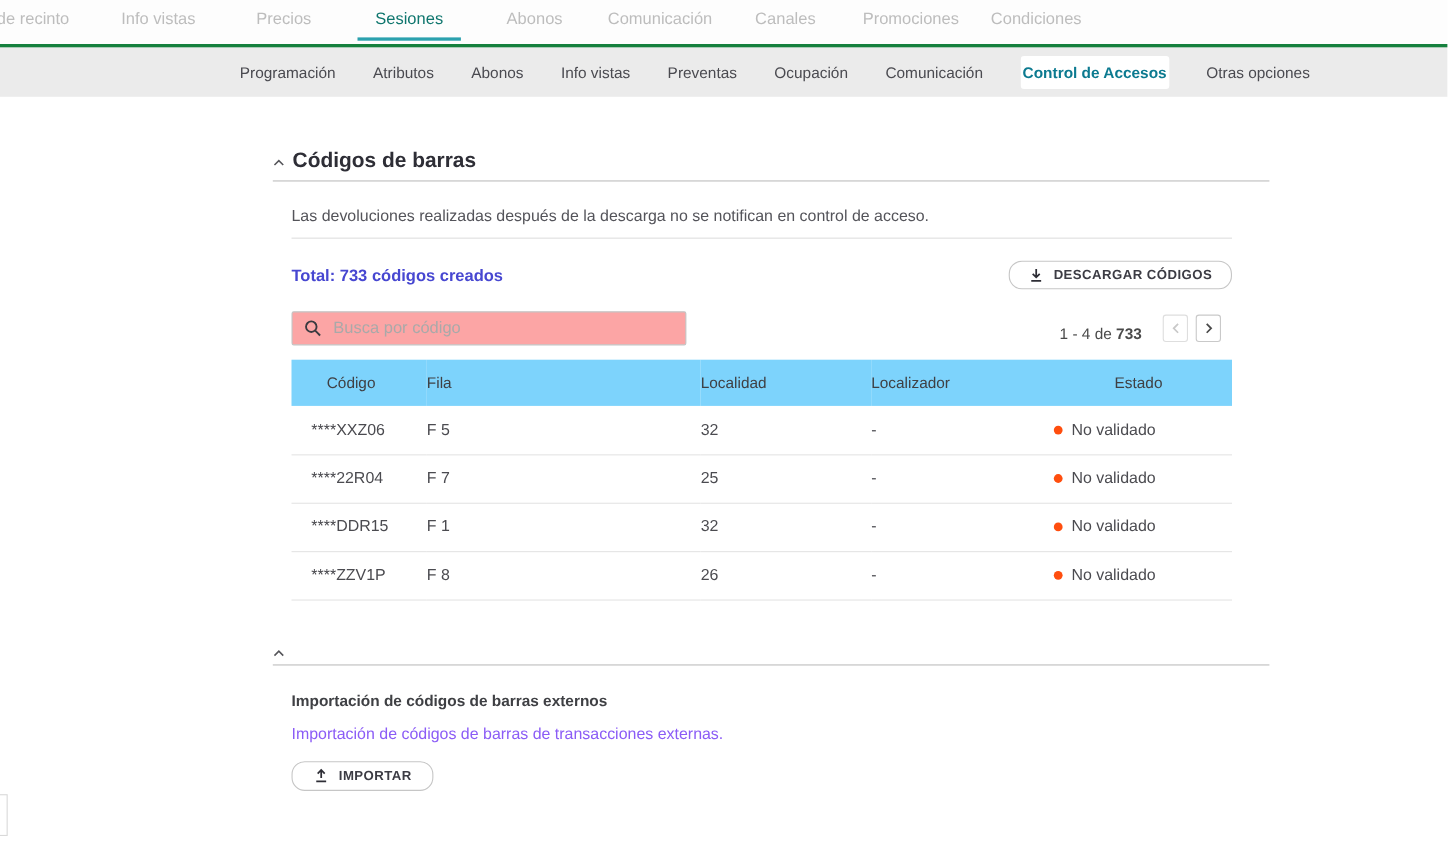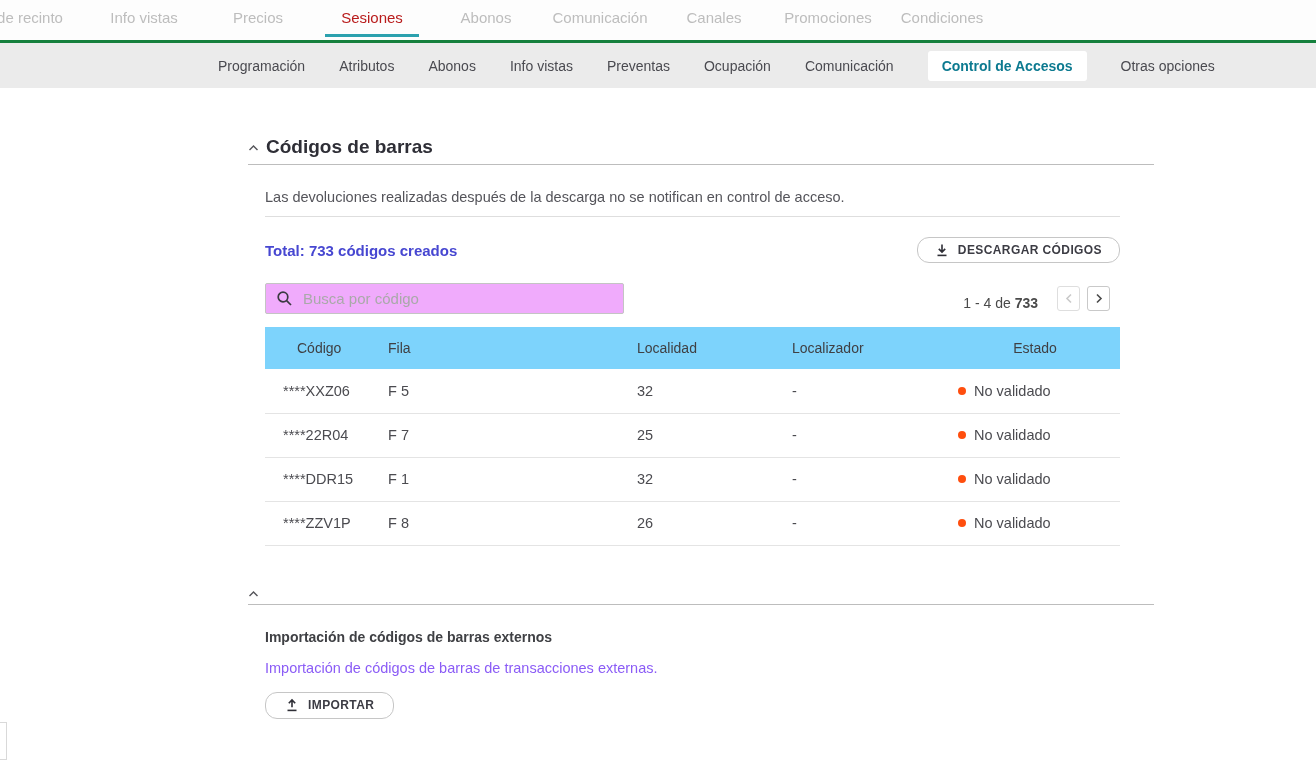--- a/index.html
+++ b/index.html
@@ -18,33 +18,33 @@
   }
   .top-tab {
     width:114px; display:flex; justify-content:center; align-items:stretch;
     cursor:pointer;
   }
   .top-tab .tab-label {
     display:flex; align-items:center; padding:0 16px;
     font-size:15px; color:#bdbdbd; white-space:nowrap;
     border-bottom:3px solid transparent; height:37px;
   }
-  .top-tab.active .tab-label { color:#b91c1c; border-bottom-color:#2ba1ae; }
+  .top-tab.active .tab-label { color:#0f766e; border-bottom-color:#2ba1ae; }
 
   
   .subnav {
     height:48px; background:#ebebeb; border-top:3px solid #15803d;
     display:flex; align-items:center; gap:34px; padding-left:218px;
   }
   .sub-tab {
     font-size:14px; color:#4a4a50; white-space:nowrap; cursor:pointer;
   }
   .sub-tab.active {
     background:#ffffff; color:#0c7a90; font-weight:bold;
-    padding:7px 14px; border-radius:3px;text-align:center;
+    padding:7px 2px; border-radius:3px;text-align:center;
   }
 
   
   .content { padding-left:248px; }
 
   .section-header {
     margin-top:48px; width:906px;
     display:flex; align-items:center; gap:7px;
     border-bottom:1px solid #bdbdbd; padding-bottom:6px;
   }
@@ -73,21 +73,21 @@
   }
   .btn-download { height:26px; padding:0 17px; }
   .btn-import { height:27px; padding:0 19px; margin:14px 3px 0 17px; }
 
   .search-row {
     margin:20px 0 0 17px; width:855px;
     display:flex; justify-content:space-between; align-items:center;
   }
   .search-box {
     width:359px; height:31px; border:1px solid #c4c4c4; border-radius:2px;
-    display:flex; align-items:center; padding:4px 10px; background:#f0abfc;
+    display:flex; align-items:center; padding:4px 10px; background:#fca5a5;
   }
   .search-box svg { flex:0 0 auto; color:#3a3a40; }
   .search-input {
     border:none; outline:none; flex:1; margin-left:10px;
     font-size:15px; color:#4b4b50; font-family:inherit; background:transparent;
   }
   .search-input::placeholder { color:#a9a9a9; }
 
   .pagination { display:flex; align-items:flex-end; gap:7px; margin-right:10px; }
   .page-range { font-size:14px; color:#4a4a4a; margin-right:12px; }

